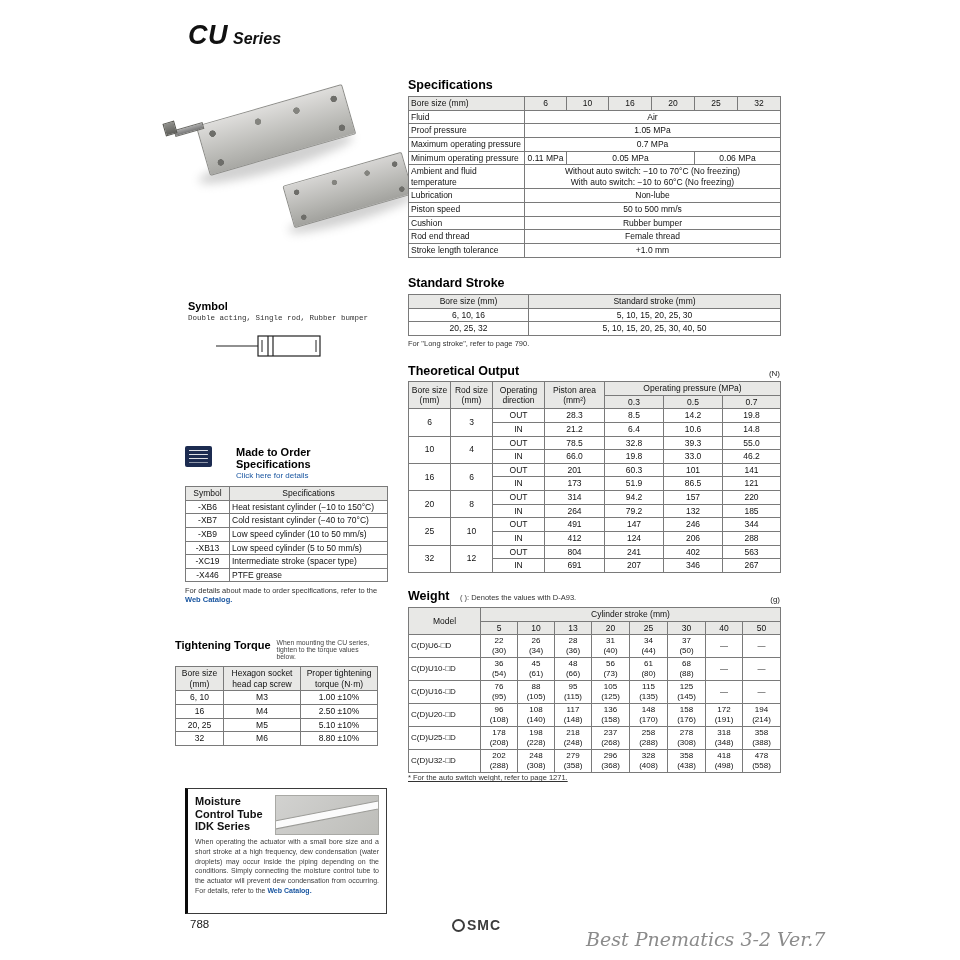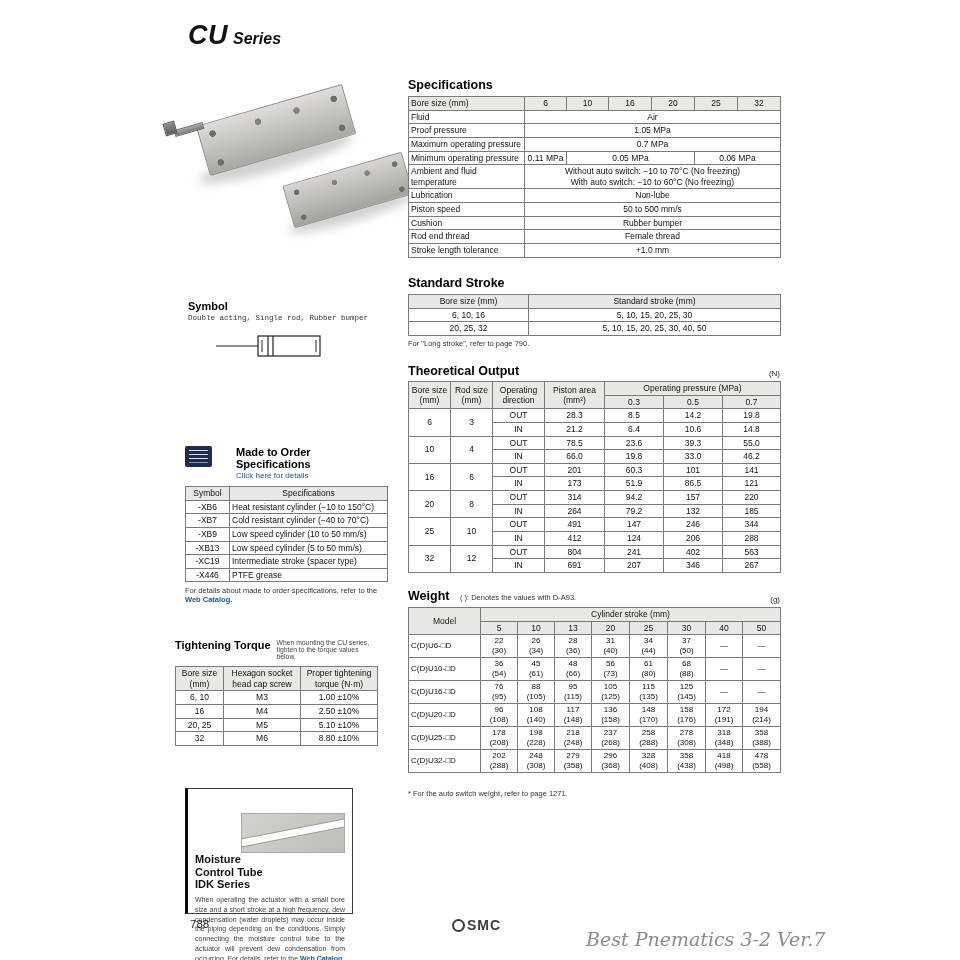--- a/index.html
+++ b/index.html
@@ -35,22 +35,22 @@
   .cyl-body { position:absolute; border:1px solid #8d8d89; border-radius:2px; }
   .cyl-rod { position:absolute; background:linear-gradient(180deg,#aaa,#777); border:1px solid #6c6c68; }
   .cyl-tip { position:absolute; background:linear-gradient(180deg,#8f8f8b,#5f5f5b); border:1px solid #55554f; }
 
   
   .mto-icon { width:27px; height:21px; background:#1c2b50; border-radius:2px; flex:0 0 auto;
               background-image:repeating-linear-gradient(180deg, rgba(255,255,255,0.85) 0 1px, transparent 1px 4px);
               background-size:70% 60%; background-repeat:no-repeat; background-position:50% 50%; }
 
   
-  .moist-box { width:168px; height:126px; border:1px solid #3a3a3a; border-left:3px solid #0b0b0b;
-               padding:24px 7px; background:#fff; }
+  .moist-box { width:202px; height:126px; border:1px solid #3a3a3a; border-left:3px solid #0b0b0b;
+               padding:6px 7px; background:#fff; }
   .moist-title { font-size:11px; font-weight:bold; line-height:1.15; }
   .moist-body { font-size:7px; color:#3d3d3d; line-height:1.4; text-align:justify; margin-top:4px; }
   .tube-img { float:right; width:104px; height:40px; background:linear-gradient(135deg,#d2d2d0,#bdbdb9);
               border:1px solid #a9a9a5; position:relative; overflow:hidden; margin-left:5px; }
   .tube { position:absolute; left:-12px; top:14px; width:130px; height:9px; background:#fbfbfb;
           border:1px solid #9b9b97; border-radius:5px; transform:rotate(-11deg); }
 
   
   .page-num { font-size:11.5px; color:#1a1a1a; }
   .smc-ring { display:inline-block; width:13px; height:13px; border:2px solid #3c3c3c; border-radius:50%;
@@ -351,21 +351,21 @@
             <td>21.2</td>
             <td>6.4</td>
             <td>10.6</td>
             <td>14.8</td>
           </tr>
           <tr>
             <td rowspan="2">10</td>
             <td rowspan="2">4</td>
             <td>OUT</td>
             <td>78.5</td>
-            <td>23.6</td>
+            <td>32.8</td>
             <td>39.3</td>
             <td>55.0</td>
           </tr>
           <tr>
             <td>IN</td>
             <td>66.0</td>
             <td>19.8</td>
             <td>33.0</td>
             <td>46.2</td>
           </tr>
@@ -575,21 +575,21 @@
 (408)</td>
             <td>358
 (438)</td>
             <td>418
 (498)</td>
             <td>478
 (558)</td>
           </tr>
         </tbody>
       </table>
-    <div class="small-note" style="margin-top:16px;">* For the auto switch weight, refer to page 1271.</div>
+    <div class="small-note" style="margin-top:0;text-decoration:underline;">* For the auto switch weight, refer to page 1271.</div>
   </div>
 
   <div class="abs page-num" style="left:190px; top:918px;">788</div>
 
   <div class="abs" style="left:452px; top:916px;">
     <span class="smc-ring"></span><span class="smc-word">SMC</span>
   </div>
 
   <div class="abs watermark" style="left:586px; top:928px;">Best Pnematics 3-2 Ver.7</div>
 

